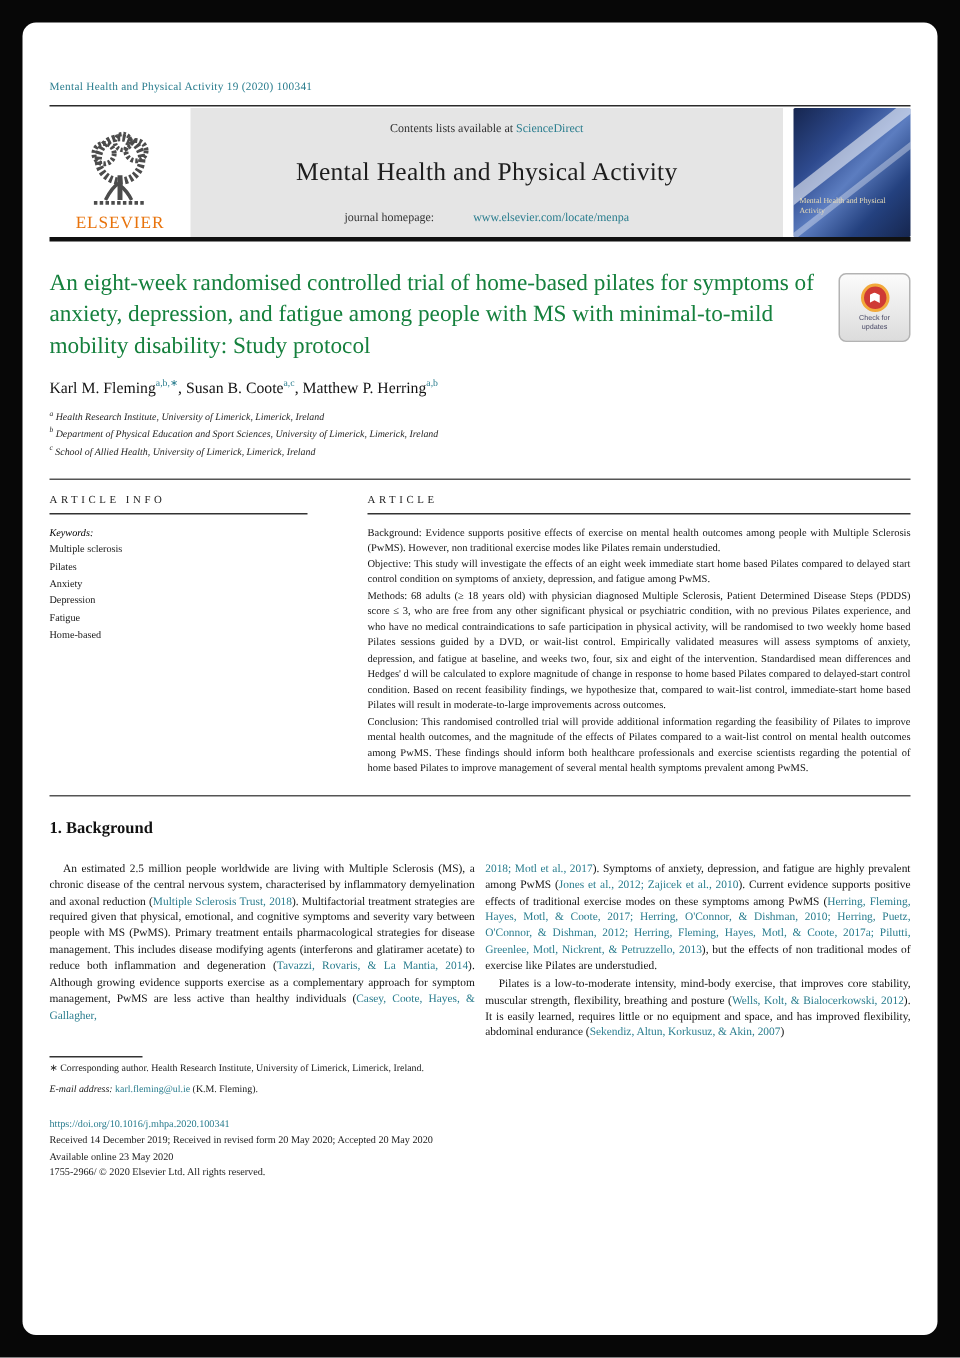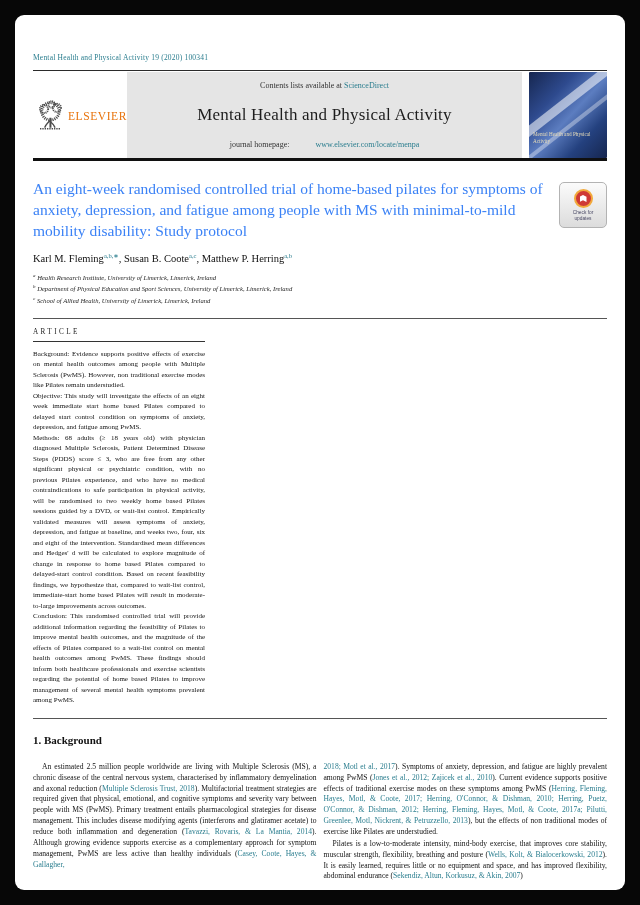--- a/index.html
+++ b/index.html
@@ -7,21 +7,21 @@
        font-family:"Liberation Serif", serif;-webkit-font-smoothing:antialiased;}
   .page{position:absolute;left:15px;top:15px;width:610px;height:875px;background:#ffffff;
         border-radius:9px;box-sizing:border-box;padding:0 18px;overflow:hidden;}
 
   
   .citation{padding-top:38px;text-align:left;font-size:7.5px;color:#2a7d8e;letter-spacing:.2px;}
   .rule-thin{border-top:1px solid #2b2b2b;margin-top:8px;}
 
   
   .header-row{display:flex;align-items:stretch;height:86px;margin-top:1px;}
-  .logo-box{width:94px;display:flex;align-items:center;justify-content:flex-end;
+  .logo-box{width:94px;display:flex;flex-direction:column;align-items:center;justify-content:flex-end;
             padding:4px 0 3px;box-sizing:border-box;background:#fff;}
   .logo-tree{width:58px;height:58px;}
   .logo-word{font-size:11.5px;color:#e8730c;letter-spacing:.6px;font-family:"Liberation Serif",serif;}
   .band{flex:1;background:#e5e5e5;display:flex;flex-direction:column;align-items:center;
         justify-content:space-between;padding:9px 6px;box-sizing:border-box;}
   .contents-line{font-size:8px;color:#333;}
   .sd-link{color:#2a7d8e;}
   .band-title{font-size:17px;color:#1d1d1d;letter-spacing:.2px;}
   .homepage-line{font-size:8px;color:#333;}
   .hp-link{color:#2a7d8e;margin-left:24px;}
@@ -29,21 +29,21 @@
          background:linear-gradient(133deg,#16264f 0%,#2e4a8e 30%,#5c7dc0 52%,#24417f 75%,#16264f 100%);}
   .cover:before{content:"";position:absolute;left:-18px;top:18px;width:130px;height:9px;background:rgba(255,255,255,.55);
                 transform:rotate(-38deg);}
   .cover:after{content:"";position:absolute;left:-14px;top:44px;width:130px;height:4px;background:rgba(255,255,255,.35);
                transform:rotate(-38deg);}
   .cover-title{position:absolute;left:4px;bottom:14px;font-size:5.2px;line-height:1.25;color:#e9ddb8;width:60px;z-index:2;}
   .rule-thick{border-top:3px solid #101010;}
 
   
   .title-row{display:flex;gap:16px;margin-top:17px;}
-  .title{flex:1;font-size:15.5px;line-height:1.36;color:#3b82f6;}
+  .title{flex:1;font-size:15.5px;line-height:1.36;color:#15803d;}
   .check-badge{width:46px;height:44px;flex-shrink:0;margin-top:4px;border:1px solid #b3b3b3;border-radius:5px;
                background:linear-gradient(#fbfbfb,#dcdcdc);display:flex;flex-direction:column;align-items:center;
                justify-content:center;gap:2px;cursor:pointer;}
   .cm-circle{width:15px;height:15px;border-radius:50%;background:#cf3a35;border:2.5px solid #f2a93b;
              display:flex;align-items:center;justify-content:center;}
   .cm-book{width:7px;height:7px;background:#fff;clip-path:polygon(50% 0,100% 25%,100% 100%,50% 75%,0 100%,0 25%);}
   .cm-text{font-size:4.8px;line-height:1.15;color:#4a4a66;text-align:center;width:34px;
            font-family:"Liberation Sans",sans-serif;}
 
   
@@ -131,20 +131,33 @@
   <div class="affils">
       <div class="affil"><sup>a</sup><span> Health Research Institute, University of Limerick, Limerick, Ireland</span></div>
       <div class="affil"><sup>b</sup><span> Department of Physical Education and Sport Sciences, University of Limerick, Limerick, Ireland</span></div>
       <div class="affil"><sup>c</sup><span> School of Allied Health, University of Limerick, Limerick, Ireland</span></div>
     </div>
 
   <div class="rule-mid"></div>
 
   <div class="info-grid">
     <div>
+      <div class="col-head">ARTICLE INFO</div>
+      <div class="col-rule"></div>
+      <div class="kw-label">Keywords:</div>
+      <div>
+          <div class="kw">Multiple sclerosis</div>
+          <div class="kw">Pilates</div>
+          <div class="kw">Anxiety</div>
+          <div class="kw">Depression</div>
+          <div class="kw">Fatigue</div>
+          <div class="kw">Home-based</div>
+        </div>
+    </div>
+    <div>
       <div class="col-head">ARTICLE</div>
       <div class="col-rule"></div>
       <div>
           <div class="abs-sec"><span class="abs-label">Background:</span> <span>Evidence supports positive effects of exercise on mental health outcomes among people with Multiple Sclerosis (PwMS). However, non traditional exercise modes like Pilates remain understudied.</span></div>
           <div class="abs-sec"><span class="abs-label">Objective:</span> <span>This study will investigate the effects of an eight week immediate start home based Pilates compared to delayed start control condition on symptoms of anxiety, depression, and fatigue among PwMS.</span></div>
           <div class="abs-sec"><span class="abs-label">Methods:</span> <span>68 adults (≥ 18 years old) with physician diagnosed Multiple Sclerosis, Patient Determined Disease Steps (PDDS) score ≤ 3, who are free from any other significant physical or psychiatric condition, with no previous Pilates experience, and who have no medical contraindications to safe participation in physical activity, will be randomised to two weekly home based Pilates sessions guided by a DVD, or wait-list control. Empirically validated measures will assess symptoms of anxiety, depression, and fatigue at baseline, and weeks two, four, six and eight of the intervention. Standardised mean differences and Hedges' d will be calculated to explore magnitude of change in response to home based Pilates compared to delayed-start control condition. Based on recent feasibility findings, we hypothesize that, compared to wait-list control, immediate-start home based Pilates will result in moderate-to-large improvements across outcomes.</span></div>
           <div class="abs-sec"><span class="abs-label">Conclusion:</span> <span>This randomised controlled trial will provide additional information regarding the feasibility of Pilates to improve mental health outcomes, and the magnitude of the effects of Pilates compared to a wait-list control on mental health outcomes among PwMS. These findings should inform both healthcare professionals and exercise scientists regarding the potential of home based Pilates to improve management of several mental health symptoms prevalent among PwMS.</span></div>
         </div>
     </div>
   </div>

